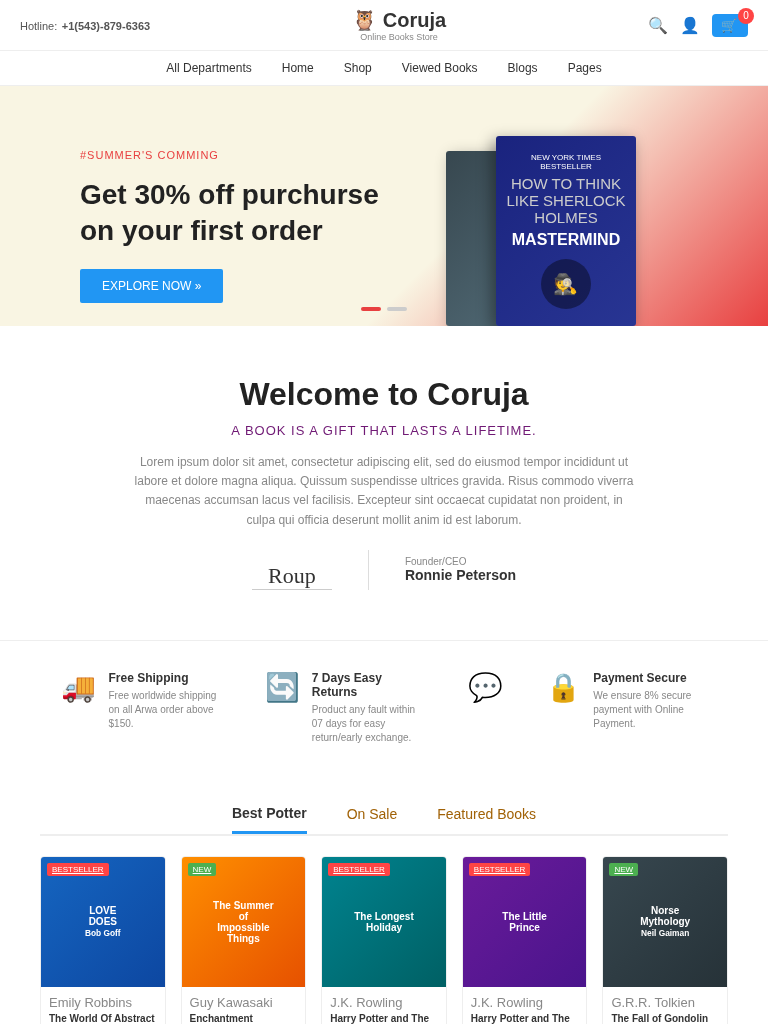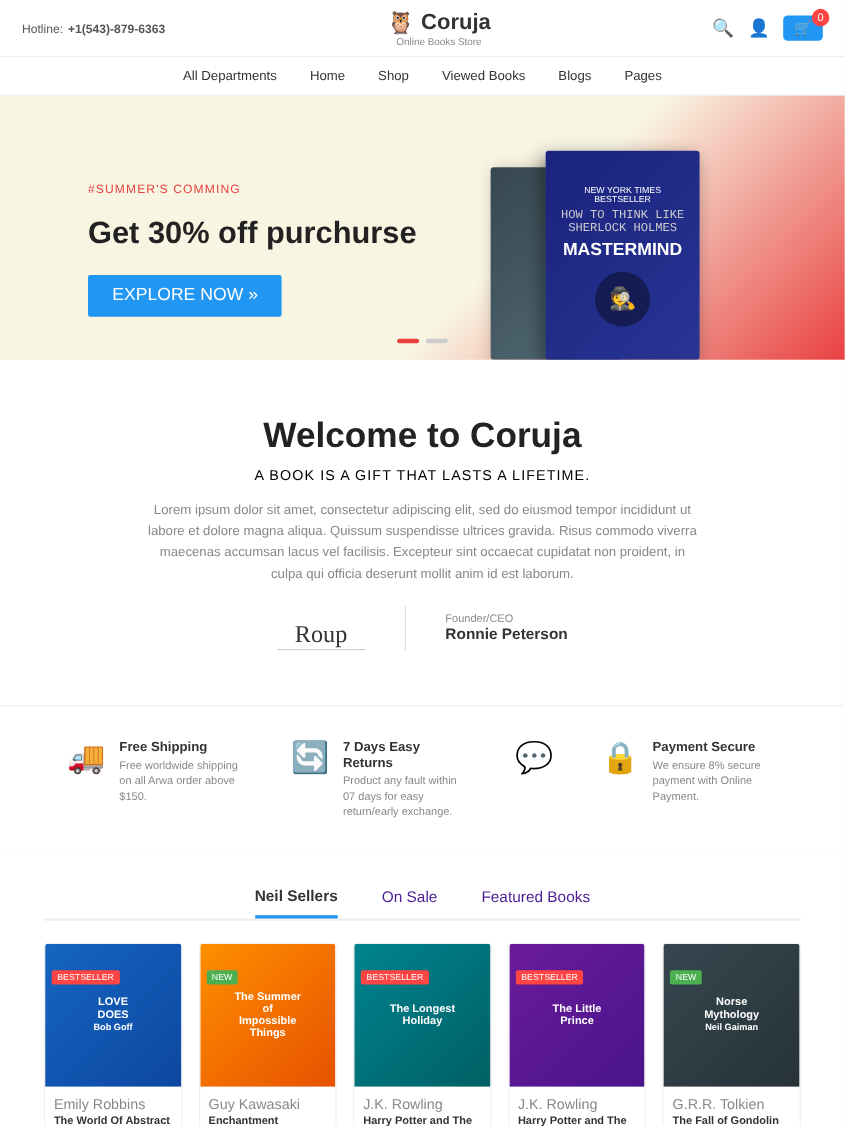--- a/index.html
+++ b/index.html
@@ -15,61 +15,61 @@
 
     
     nav { background: #fff; padding: 10px 0; display: flex; justify-content: center; gap: 30px; border-bottom: 1px solid #eee; }
     nav a { font-size: 12px; color: #333; text-decoration: none; cursor: pointer; }
 
     
     .hero { background: linear-gradient(135deg, #f9f5e3 60%, #e84040 100%); margin: 0; display: flex; align-items: center; justify-content: space-between; padding: 40px 80px 0 80px; min-height: 240px; position: relative; overflow: hidden; }
     .hero-content { flex: 1; }
     .hero-tag { font-size: 11px; color: #e84040; text-transform: uppercase; letter-spacing: 1px; margin-bottom: 10px; }
     .hero-title { font-size: 28px; font-weight: bold; color: #222; line-height: 1.3; margin-bottom: 20px; margin-top: 16px; }
-    .hero-btn { background: #2196F3; color: #fff; border: none; padding: 10px 22px; font-size: 16px; cursor: pointer; border-radius: 2px; }
+    .hero-btn { background: #2196F3; color: #fff; border: none; padding: 10px 22px; font-size: 12px; cursor: pointer; border-radius: 2px; }
     .hero-img { flex: 1; display: flex; justify-content: center; align-items: flex-end; }
     .book-visual { width: 200px; height: 200px; position: relative; }
     .book-cover { width: 140px; height: 190px; background: linear-gradient(135deg, #1a237e, #283593); border-radius: 3px; position: absolute; right: 0; bottom: 0; display: flex; flex-direction: column; align-items: center; justify-content: center; padding: 10px; box-shadow: -4px 4px 15px rgba(0,0,0,0.4); }
     .book-cover-text { color: #fff; font-size: 10px; text-align: center; }
     .book-cover-title { color: #fff; font-size: 16px; font-weight: bold; text-align: center; margin: 5px 0; }
     .book-cover2 { width: 120px; height: 175px; background: linear-gradient(135deg, #37474f, #546e7a); border-radius: 3px; position: absolute; left: 10px; bottom: 0; box-shadow: 4px 4px 15px rgba(0,0,0,0.3); }
     .hero-dots { position: absolute; bottom: 15px; left: 50%; transform: translateX(-50%); display: flex; gap: 6px; }
     .hero-dot { width: 20px; height: 4px; border-radius: 2px; background: #ccc; }
     .hero-dot.active { background: #e84040; }
 
     
     .welcome { background: #fff; text-align: center; padding: 50px 80px; }
     .welcome h2 { font-size: 32px; color: #222; margin-bottom: 10px; }
-    .welcome-sub { color: #000000; font-size: 13px; letter-spacing: 1px; margin-bottom: 15px; text-transform: uppercase; }
+    .welcome-sub { color: #701a75; font-size: 13px; letter-spacing: 1px; margin-bottom: 15px; text-transform: uppercase; }
     .welcome-text { font-size: 12px; color: #888; line-height: 1.6; max-width: 500px; margin: 0 auto 20px; }
     .signature-area { display: flex; align-items: center; justify-content: center; gap: 36px; margin-top: 10px; }
     .signature-img { width: 80px; height: 40px; border-bottom: 1px solid #ccc; }
     .founder-info { text-align: left; }
     .founder-role { font-size: 10px; color: #888; }
     .founder-name { font-size: 14px; font-weight: bold; color: #333; }
 
     
     .features { background: #fff; padding: 30px 40px; display: flex; justify-content: space-around; border-top: 1px solid #eee; }
     .feature { display: flex; align-items: flex-start; gap: 12px; max-width: 160px; }
     .feature-icon { font-size: 28px; color: #2196F3; flex-shrink: 0; }
     .feature-title { font-size: 12px; font-weight: bold; color: #333; margin-bottom: 4px; }
     .feature-text { font-size: 10px; color: #888; line-height: 1.4; }
 
     
     .tabs-section { background: #fff; padding: 30px 40px; }
     .tabs-nav { display: flex; justify-content: center; gap: 40px; margin-bottom: 20px; border-bottom: 2px solid #eee; }
-    .tab-btn { font-size: 14px; padding-bottom: 10px; cursor: pointer; color: #4c1d95; border: none; background: none; }
+    .tab-btn { font-size: 14px; padding-bottom: 10px; cursor: pointer; color: #a16207; border: none; background: none; }
     .tab-btn.active { color: #333; font-weight: bold; border-bottom: 3px solid #2196F3; }
 
     
     .books-grid { display: grid; grid-template-columns: repeat(5, 1fr); gap: 15px; }
     .book-card { background: #fff; border: 1px solid #eee; border-radius: 4px; overflow: hidden; cursor: pointer; }
     .book-thumb { position: relative; height: 130px; overflow: hidden; }
     .book-thumb-bg { width: 100%; height: 130px; display: flex; align-items: center; justify-content: center; font-size: 10px; color: #fff; font-weight: bold; text-align: center; padding: 8px; }
-    .badge { position: absolute; top: 24px; left: 6px; background: #f44; color: #fff; font-size: 8px; padding: 2px 5px; border-radius: 2px; text-transform: uppercase; }
+    .badge { position: absolute; top: 6px; left: 6px; background: #f44; color: #fff; font-size: 8px; padding: 2px 5px; border-radius: 2px; text-transform: uppercase; text-decoration: underline; }
     .badge-new { background: #4CAF50; }
     .badge-bestseller { background: #f44; }
     .book-info { padding: 8px; }
     .book-author { font-size: 13px; color: #888; margin-bottom: 2px; }
     .book-name { font-size: 10px; font-weight: bold; color: #333; margin-bottom: 4px; line-height: 1.3; }
     .book-price-row { display: flex; align-items: center; gap: 5px; flex-wrap: wrap; }
     .price-new { font-size: 11px; font-weight: bold; color: #e84040; }
 
     
     .bg-blue-dark { background: linear-gradient(135deg, #1565C0, #0D47A1); }
@@ -110,29 +110,30 @@
   <a>Viewed Books</a>
   <a>Blogs</a>
   <a>Pages</a>
 </nav>
 
 <div class="hero">
   <div class="hero-content">
     <div class="hero-tag">#SUMMER'S COMMING</div>
     <div class="hero-title">
       <span>Get 30% off purchurse</span><br>
+      <span>on your first order</span>
     </div>
     <button class="hero-btn">EXPLORE NOW »</button>
   </div>
   <div class="hero-img">
     <div class="book-visual">
       <div class="book-cover2"></div>
       <div class="book-cover">
         <div class="book-cover-text" style="font-size:8px;margin-bottom:4px;">NEW YORK TIMES BESTSELLER</div>
-        <div style="font-size:11px;color:#ccc;text-align:center;font-family:Liberation Mono, monospace;">HOW TO THINK LIKE SHERLOCK HOLMES</div>
+        <div style="font-size:15px;color:#ccc;text-align:center;">HOW TO THINK LIKE SHERLOCK HOLMES</div>
         <div class="book-cover-title">MASTERMIND</div>
         <div style="width:50px;height:50px;background:rgba(0,0,0,0.4);border-radius:50%;margin-top:5px;display:flex;align-items:center;justify-content:center;">
           <span style="font-size:20px;">🕵️</span>
         </div>
       </div>
     </div>
   </div>
   <div class="hero-dots">
     <div class="hero-dot active"></div>
     <div class="hero-dot"></div>
@@ -177,21 +178,21 @@
     <span class="feature-icon">🔒</span>
     <div>
       <div class="feature-title">Payment Secure</div>
       <div class="feature-text">We ensure 8% secure payment with Online Payment.</div>
     </div>
   </div>
 </div>
 
 <div class="tabs-section">
   <div class="tabs-nav">
-    <button class="tab-btn active">Neil Sellers</button>
+    <button class="tab-btn active">Best Potter</button>
     <button class="tab-btn">On Sale</button>
     <button class="tab-btn">Featured Books</button>
   </div>
 
   <div class="books-grid">
 
     <div class="book-card">
       <div class="book-thumb">
         <div class="book-thumb-bg bg-blue-dark">
           <span>LOVE<br>DOES<br><small>Bob Goff</small></span>

